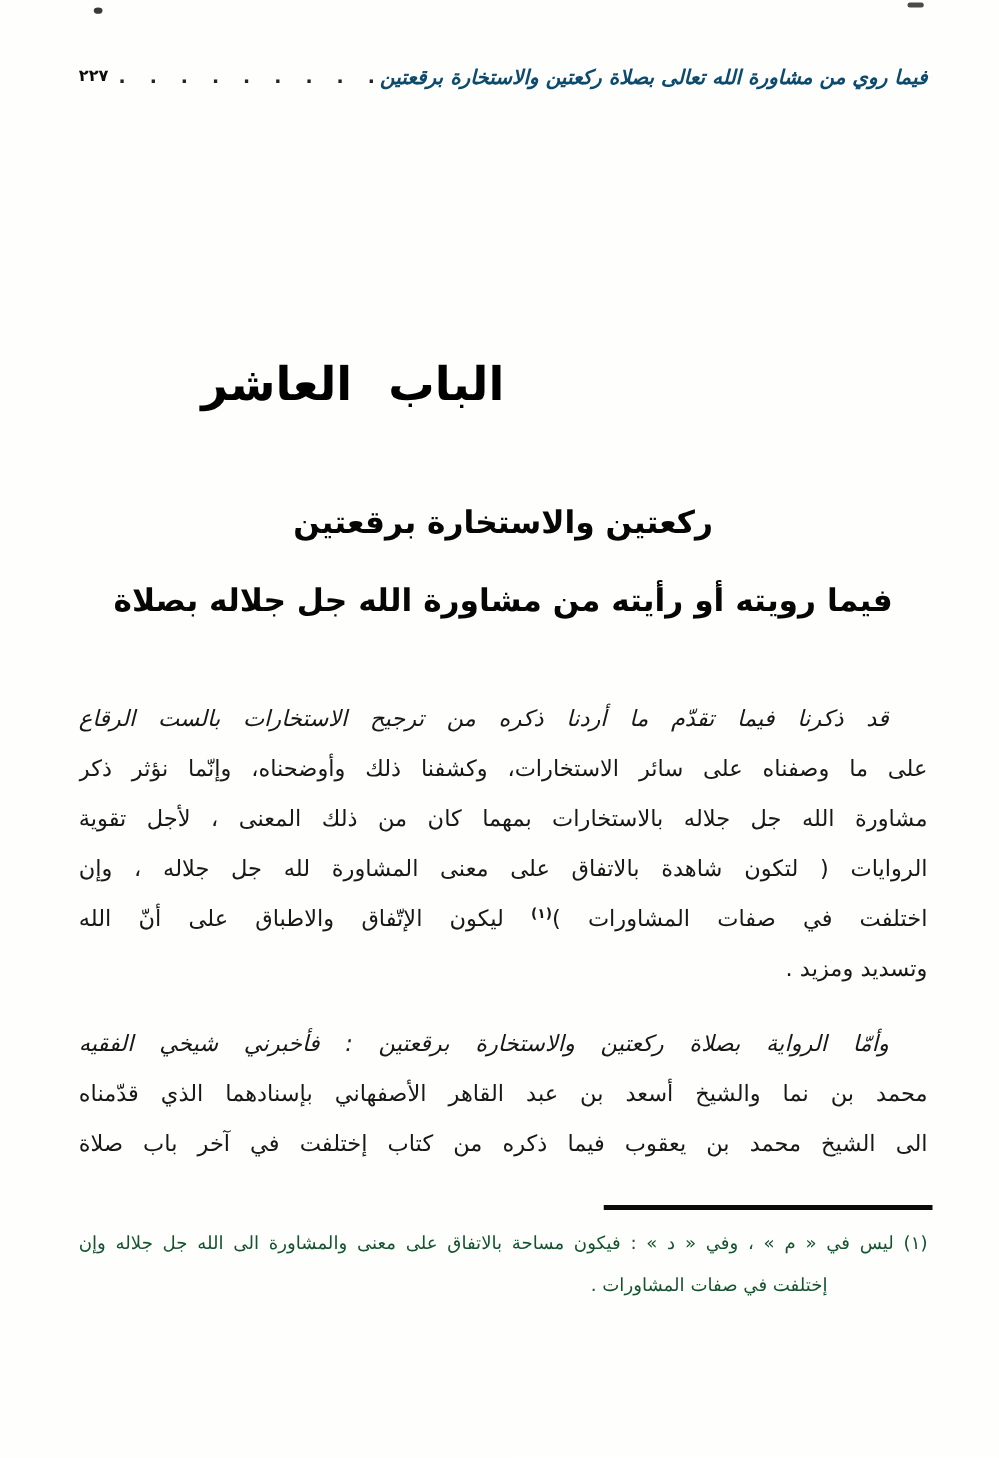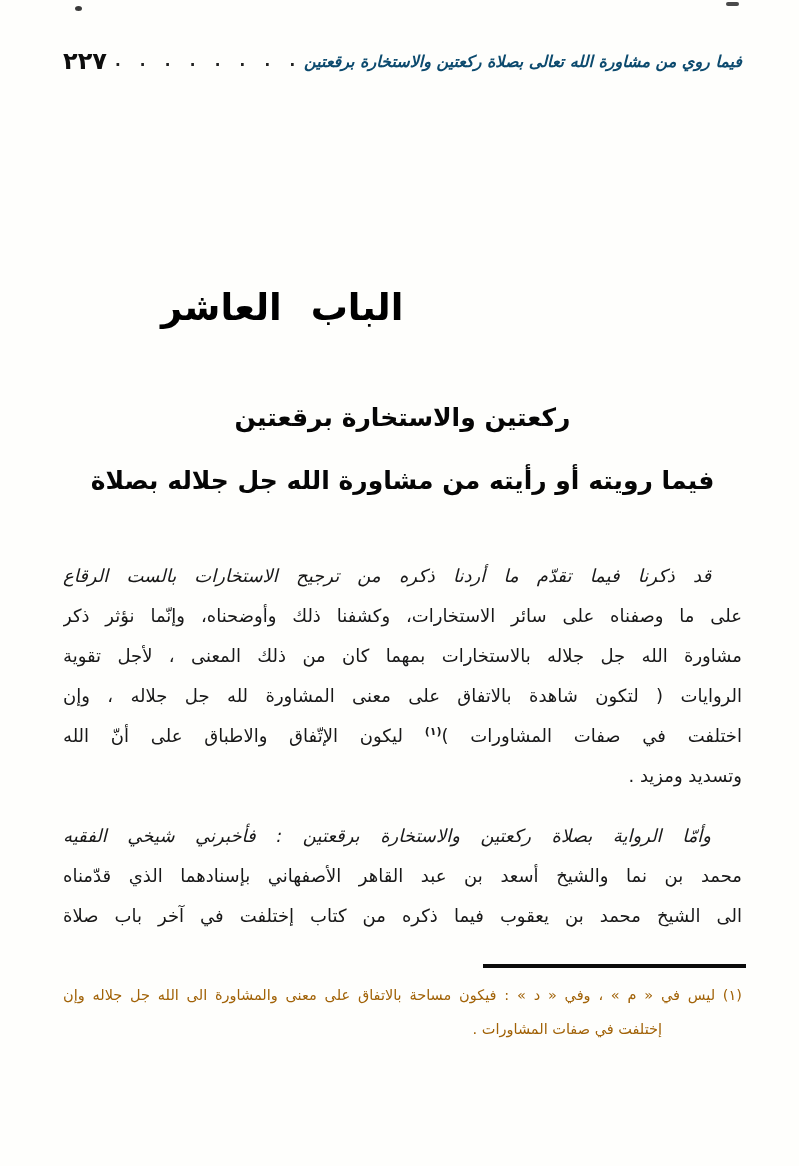--- a/index.html
+++ b/index.html
@@ -37,21 +37,21 @@
   .rh-dots {
     flex: 1 1 auto;
     overflow: hidden;
     text-align: center;
     direction: ltr;
     font-size: 15px;
     letter-spacing: 7px;
     color: #222;
     padding: 0 8px;
   }
-  .rh-page { flex: 0 0 auto; font-size: 24px; color: #0d0d0d; }
+  .rh-page { flex: 0 0 auto; font-size: 13px; color: #0d0d0d; }
 
   
   .chapter-title {
     margin-top: 206px;
     line-height: 52px;
     font-size: 37px;
     font-weight: bold;
     color: #000;
     text-align: right;
     padding-left: 98px;
@@ -93,21 +93,21 @@
   .fn-rule {
     width: 263px;
     height: 4px;
     background: #0b0b0b;
     margin-left: auto;
     margin-right: -4px;
   }
   .fn-line {
     font-size: 14.5px;
     line-height: 34px;
-    color: #a16207;
+    color: #14532d;
     white-space: nowrap;
     overflow: hidden;
   }
   .fn-l1 {
     margin-top: 10px;
     text-align: justify;
     text-align-last: justify;
   }
   .fn-l2 {
     text-align: right;

